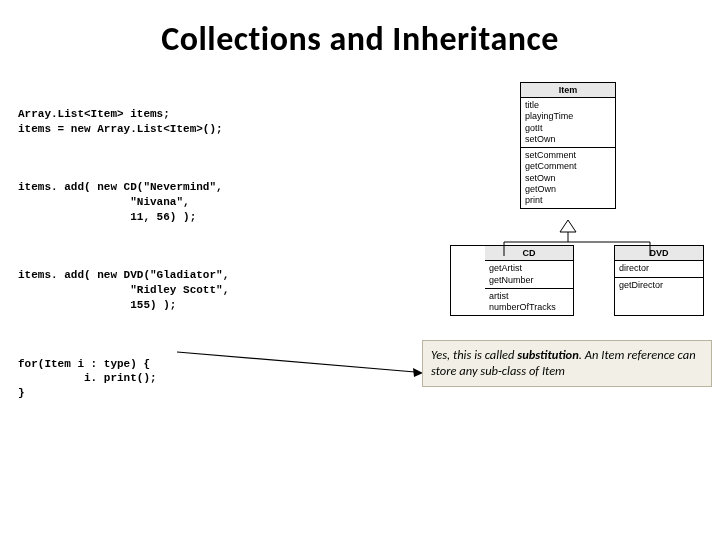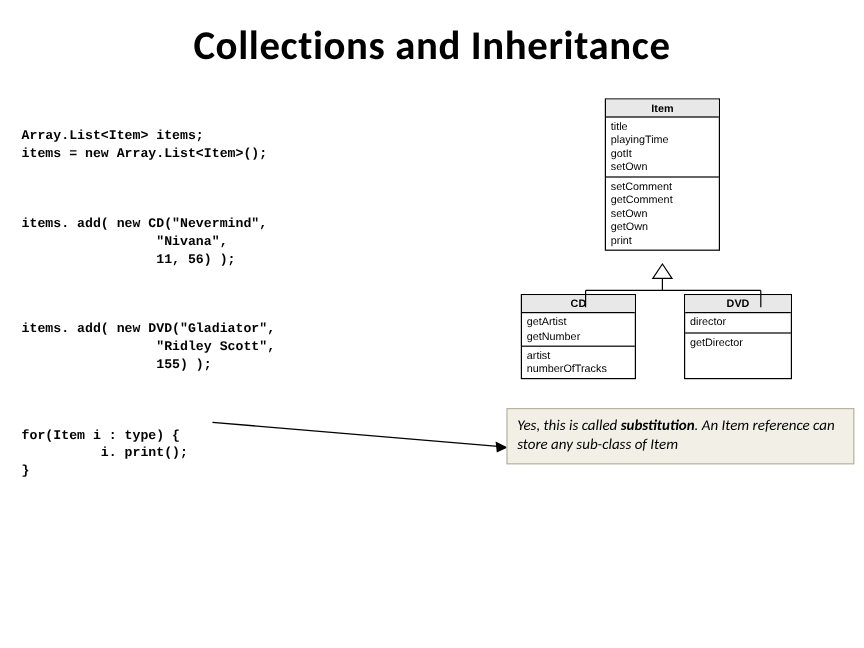--- a/index.html
+++ b/index.html
@@ -29,21 +29,21 @@
     font-family: "Courier New", monospace;
     font-size: 11px;
     font-weight: bold;
     line-height: 1.35;
     white-space: pre;
     color: #000;
   }
   .code-block { margin-bottom: 14px; }
   .diagram {
     position: absolute;
-    right: 26px;
+    right: 10px;
     top: 5px;
   }
   .class-box {
     border: 1px solid #000;
     background: #fff;
     font-family: Arial, sans-serif;
     font-size: 9px;
     display: inline-block;
     vertical-align: top;
   }
@@ -56,21 +56,21 @@
   }
   .class-sec {
     border-bottom: 1px solid #000;
     padding: 2px 4px;
     min-height: 10px;
     line-height: 1.25;
   }
   .class-sec:last-child { border-bottom: none; }
   .item-box { width: 96px; margin-left: 70px; }
   .children-row { margin-top: 36px; display: flex; gap: 40px; }
-  .cd-box { width: 96px; }
+  .cd-box { width: 124px; padding-left: 34px; }
   .dvd-box { width: 90px; }
   .svg-inherit {
     position: absolute;
     left: 0; top: 0;
     pointer-events: none;
   }
   .note-boxes {
     position: absolute;
     right: 8px;
     top: 340px;

